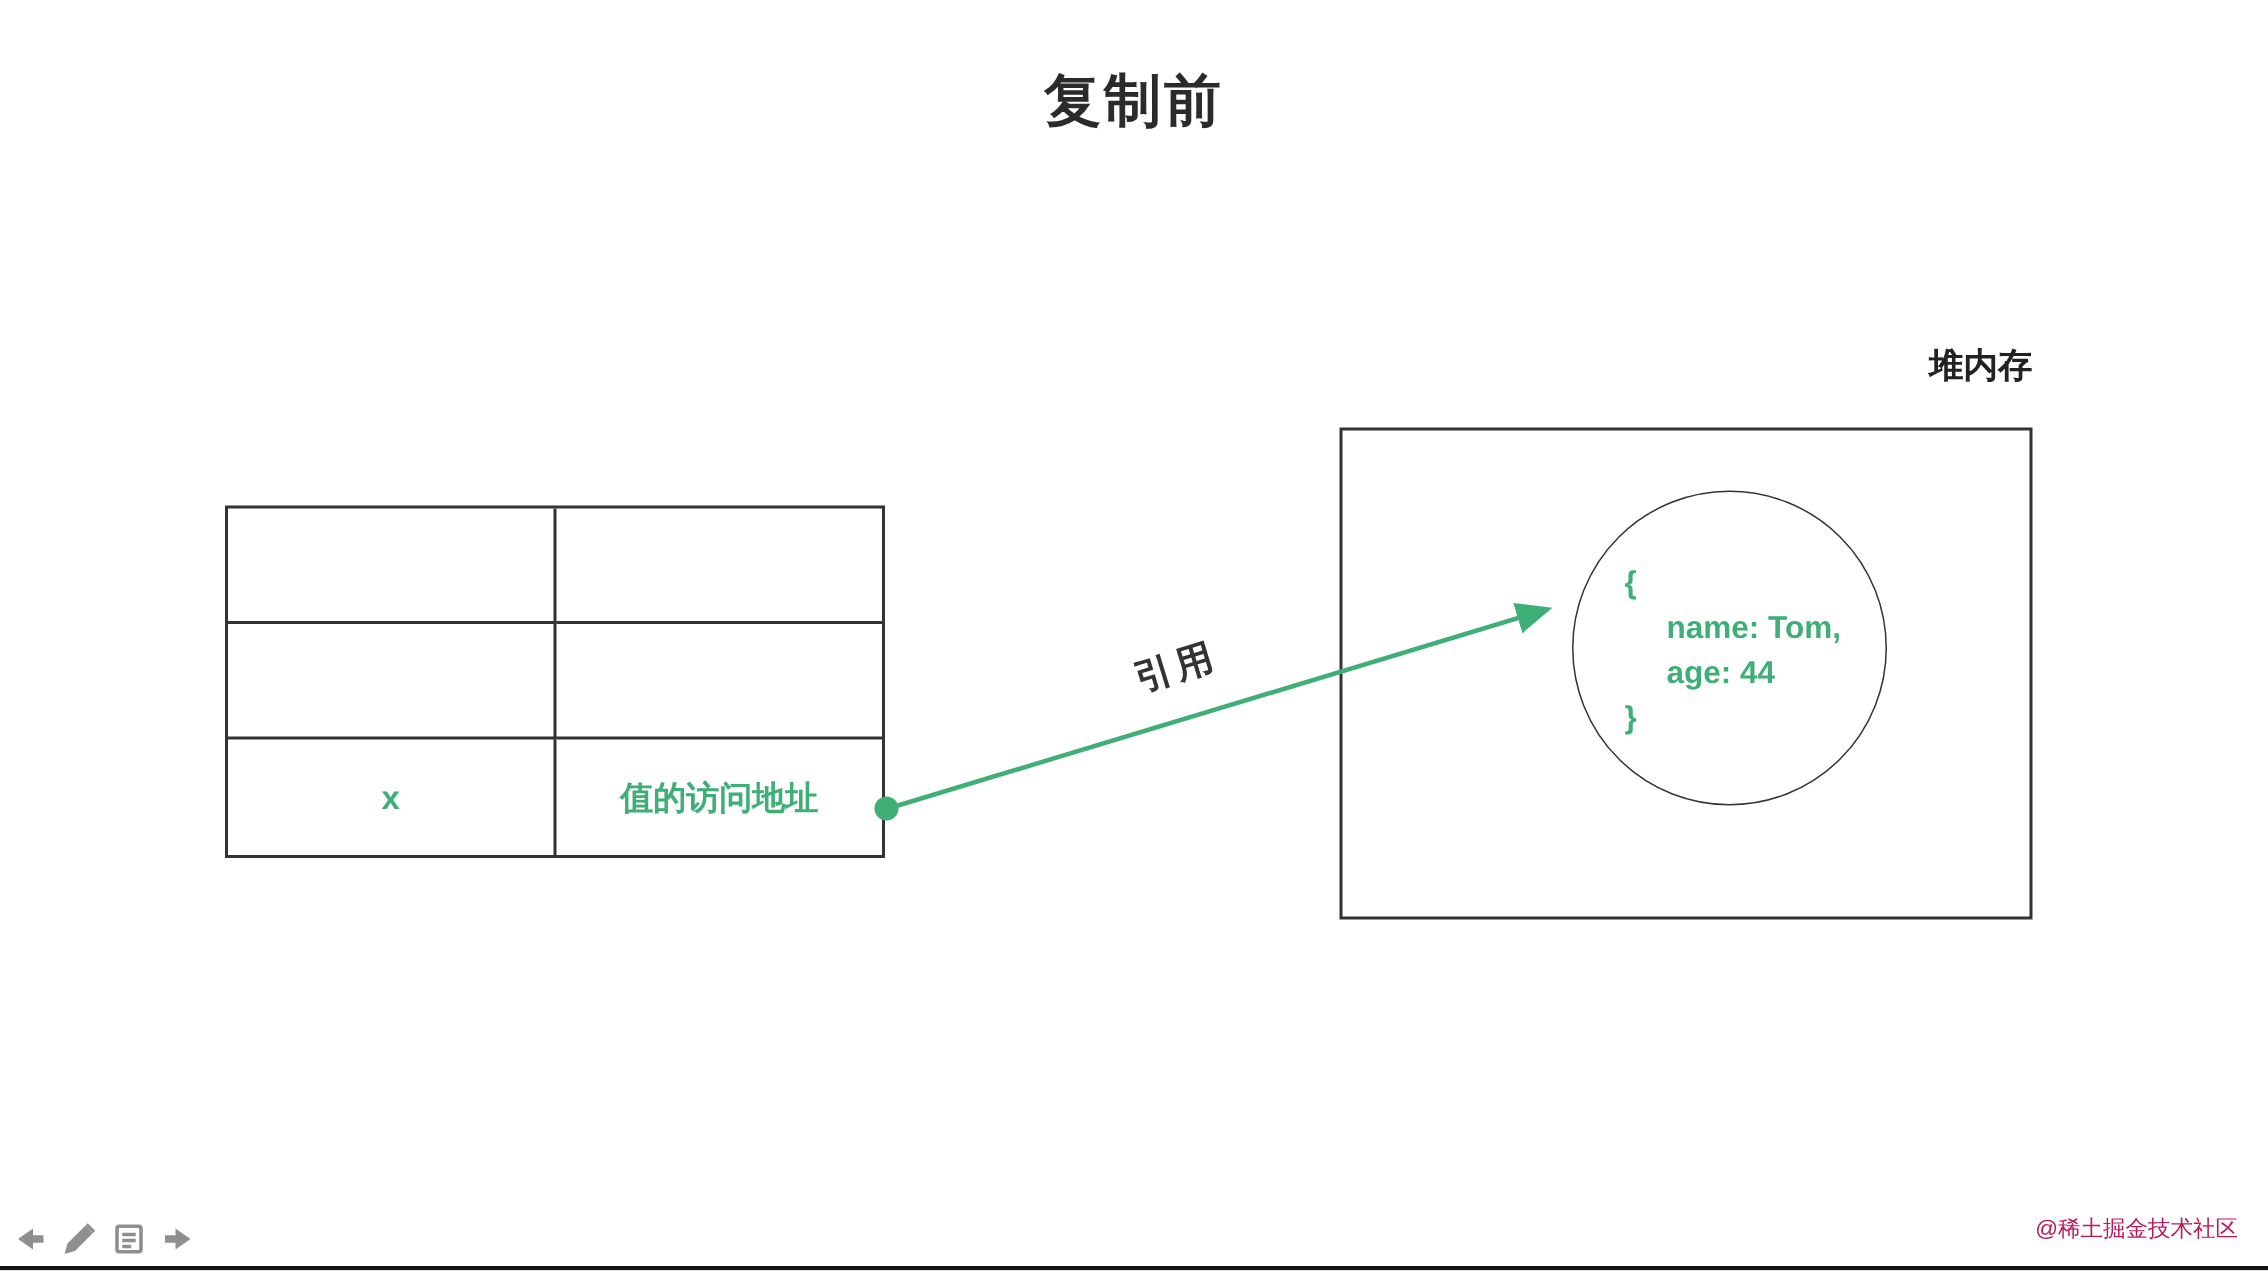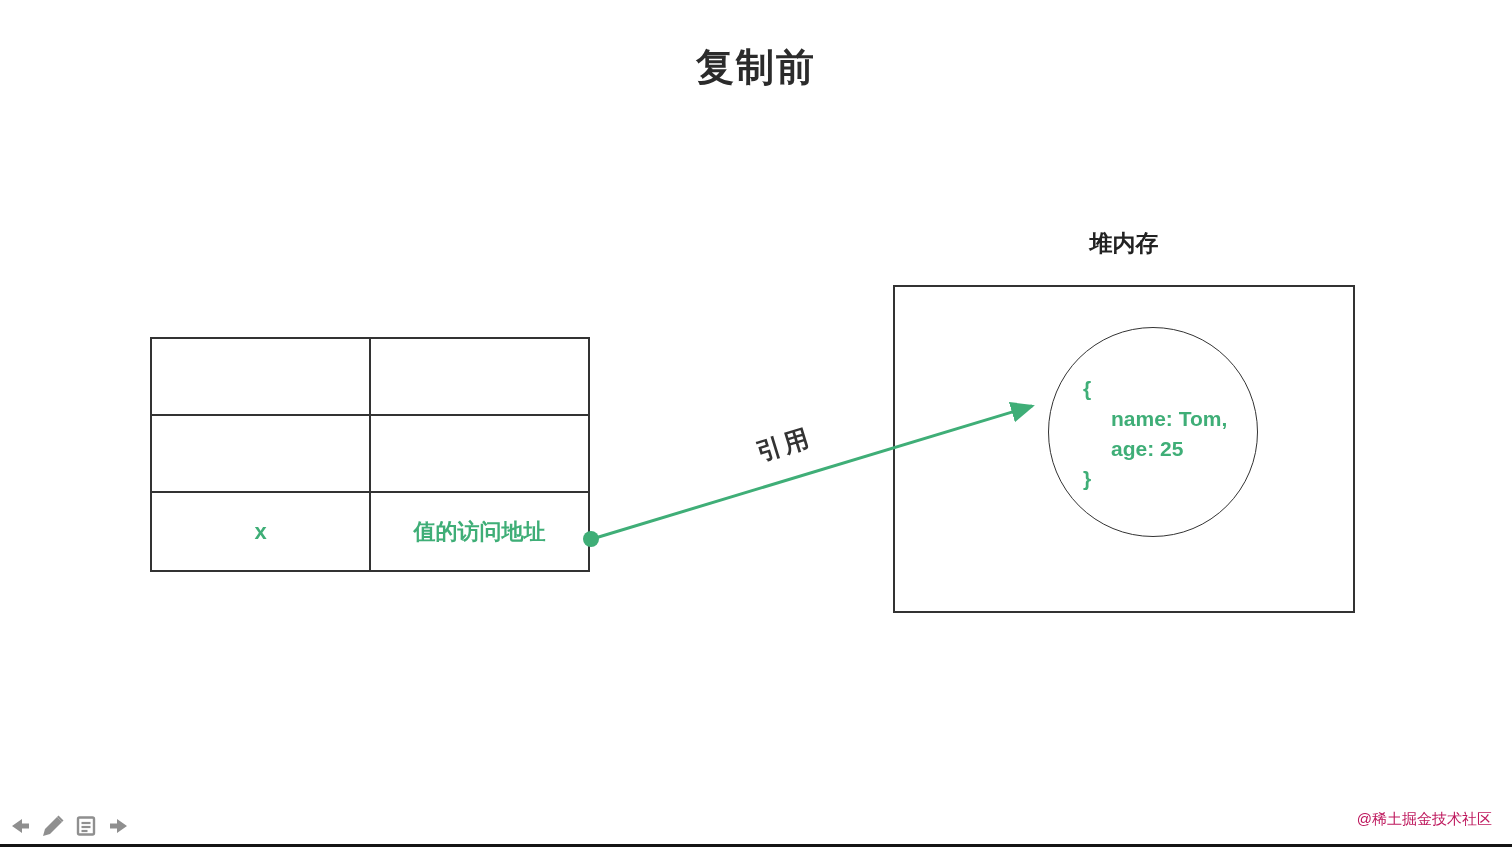--- a/index.html
+++ b/index.html
@@ -14,21 +14,21 @@
     position:absolute;left:0;right:0;top:42px;
     text-align:center;
     font-size:38px;font-weight:700;color:#2b2b2b;
     letter-spacing:2px;
   }
   .mem-label{
     position:absolute;text-align:center;
     font-size:23px;font-weight:600;color:#222222;
   }
   .stack-label{left:150px;width:440px;top:274px;}
-  .heap-label{left:893px;width:462px;top:228px;}
+  .heap-label{left:893px;width:462px;top:228px;text-align:right;}
 
   .stack-table{
     position:absolute;left:150px;top:337px;
     width:440px;height:235px;
     display:grid;
     grid-template-columns:219px 1fr;
     grid-template-rows:1fr 1fr 1fr;
     border:2px solid #333333;
     box-sizing:border-box;
   }
@@ -103,21 +103,21 @@
     <div class="stack-cell">x</div>
     <div class="stack-cell">值的访问地址</div>
   </div>
 
   <div class="mem-label heap-label">堆内存</div>
   <div class="heap-box"></div>
   <div class="heap-circle">
     <div class="heap-object">
       <span class="obj-line">{</span>
       <span class="obj-line indent">name: Tom,</span>
-      <span class="obj-line indent">age: 25</span>
+      <span class="obj-line indent">age: 44</span>
       <span class="obj-line">}</span>
     </div>
   </div>
 
   <svg class="arrow-layer" viewBox="0 0 1512 847" xmlns="http://www.w3.org/2000/svg">
     <defs>
       <marker id="arrow-head" markerWidth="9" markerHeight="8" refX="7" refY="3.5" orient="auto" markerUnits="strokeWidth">
         <path d="M0,0 L8,3.5 L0,7 Z" fill="#3fae77"></path>
       </marker>
     </defs>

